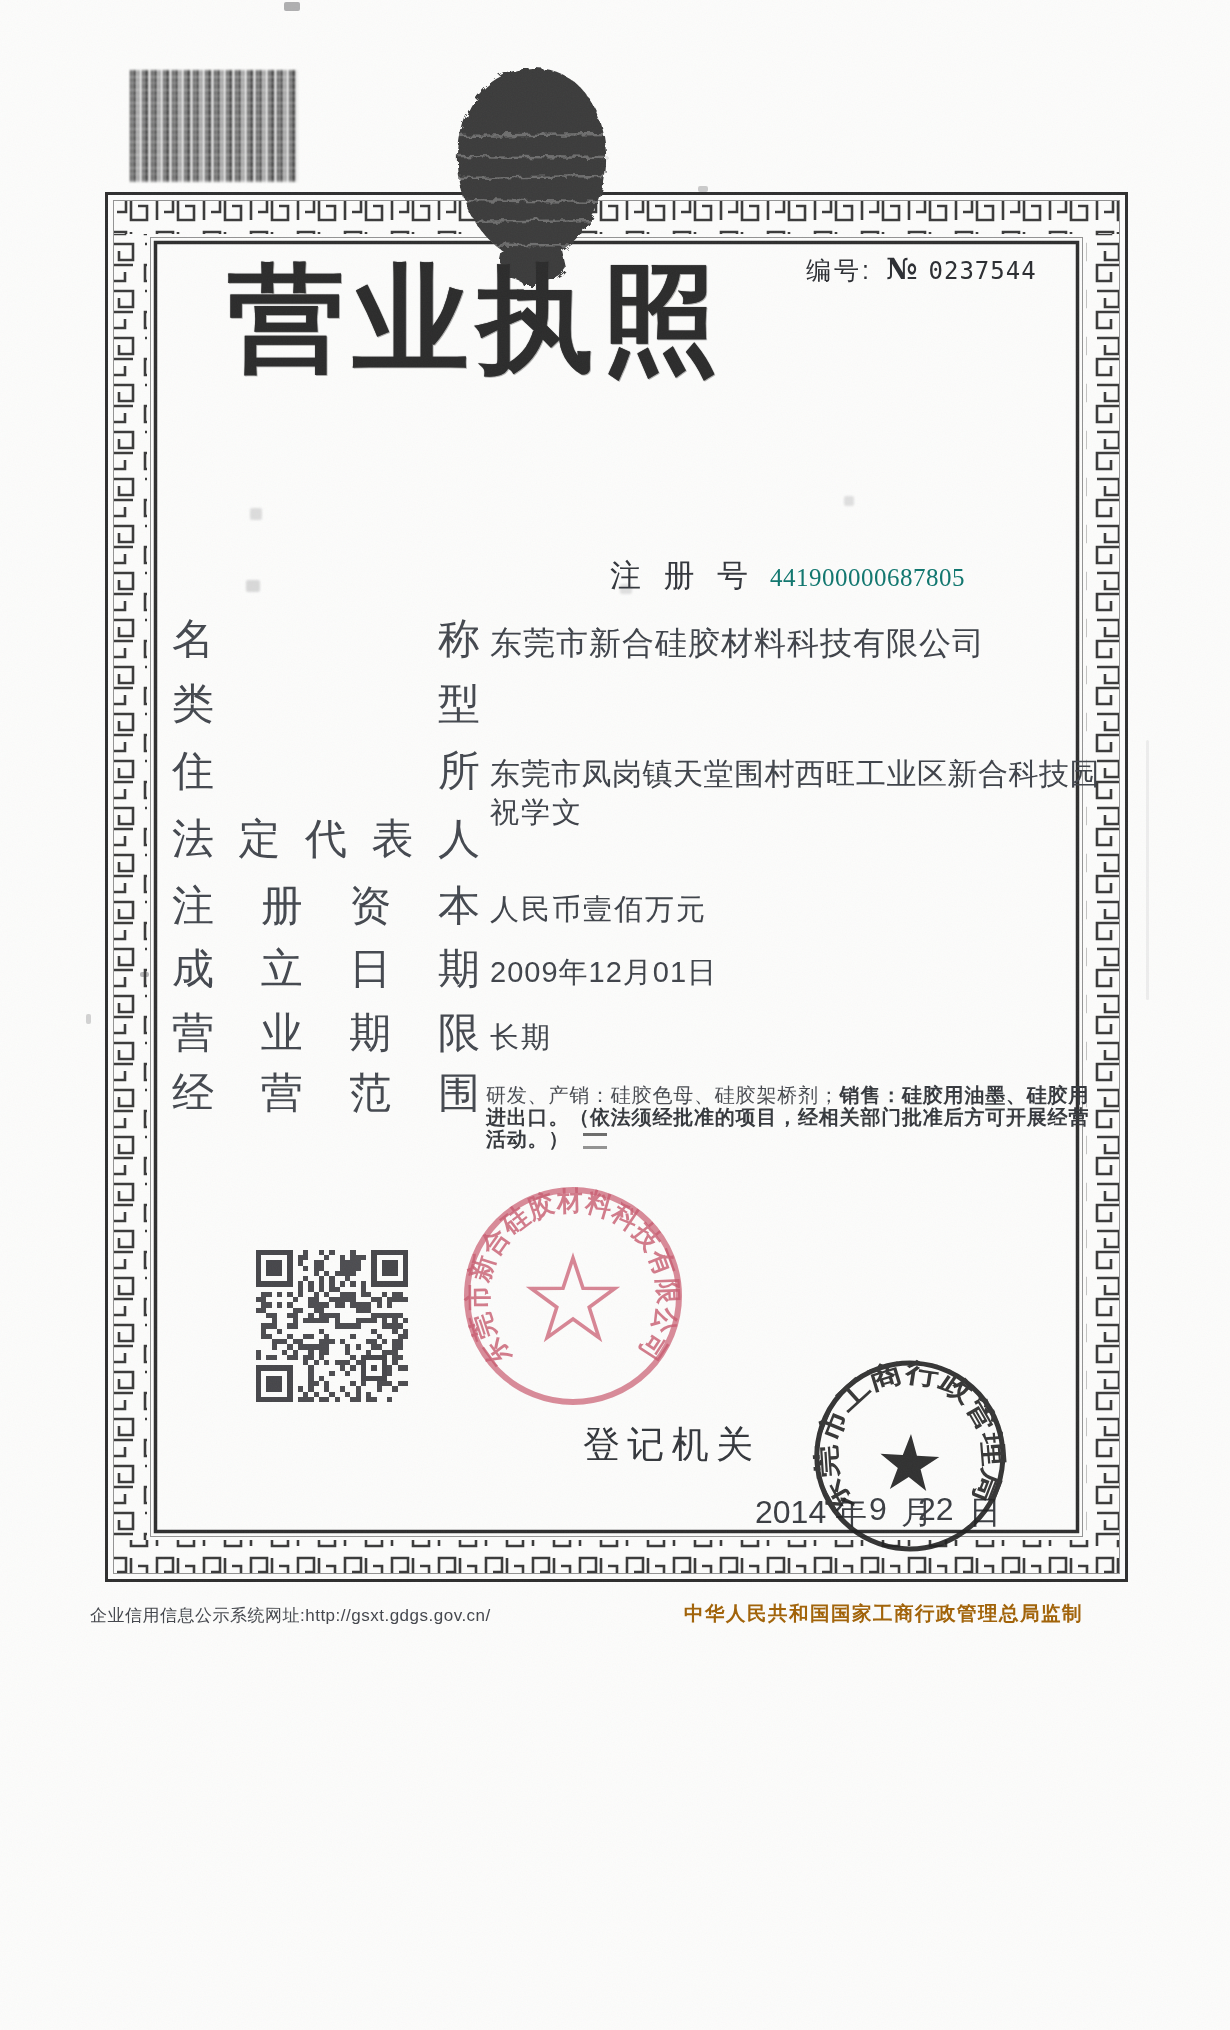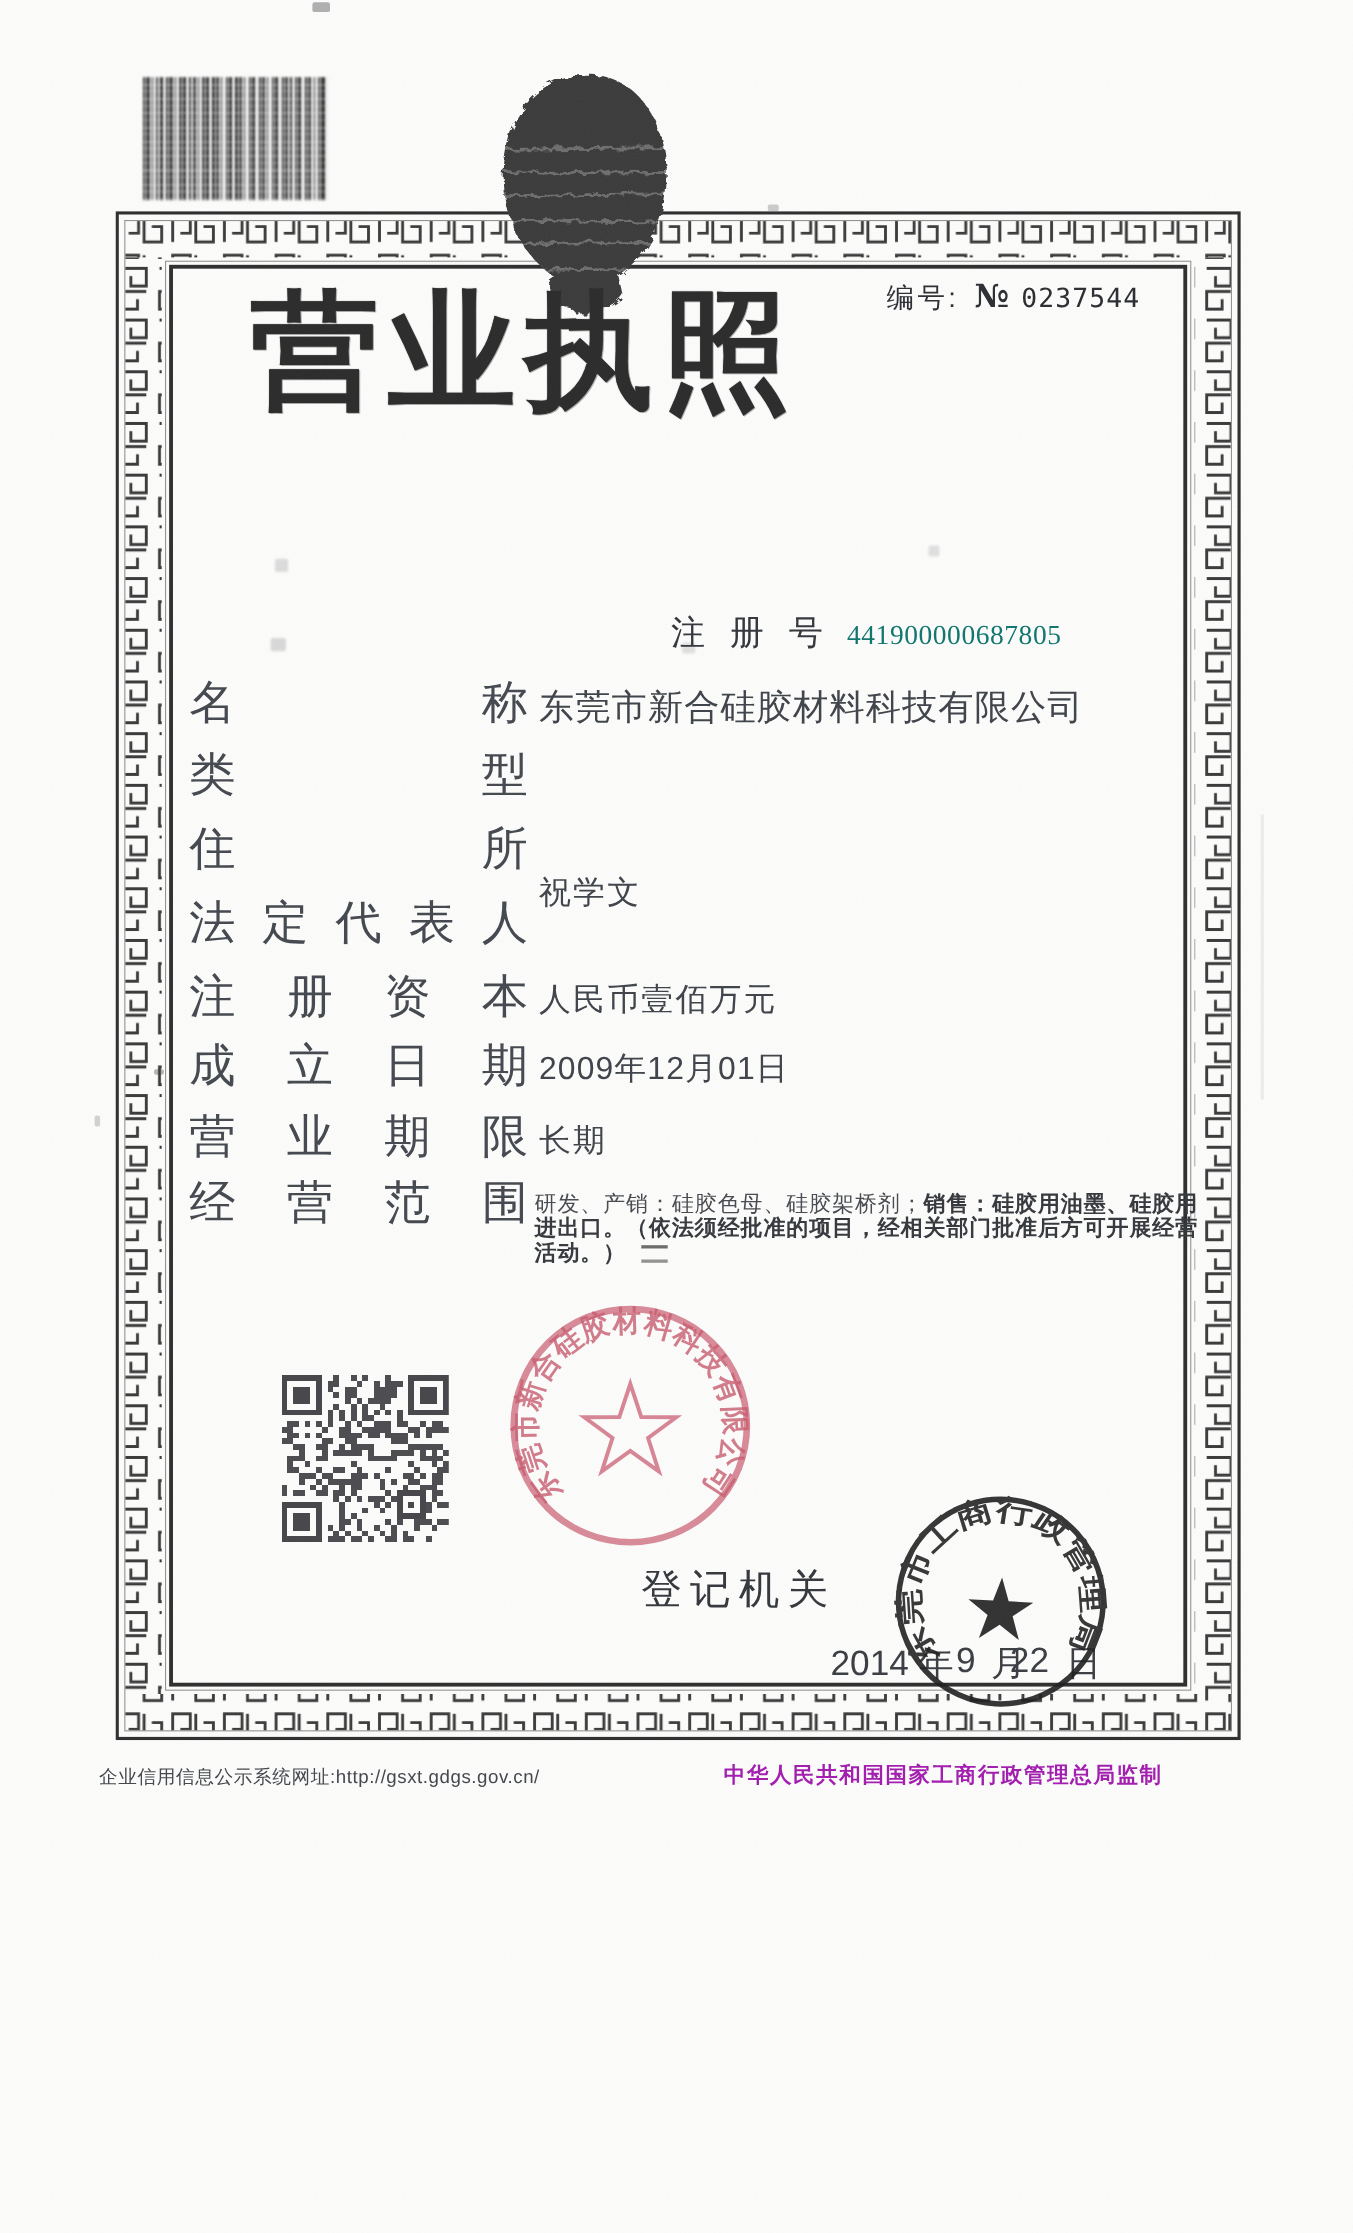--- a/index.html
+++ b/index.html
@@ -47,21 +47,21 @@
     border-top:3px solid rgba(60,60,60,.75);border-bottom:3px solid rgba(60,60,60,.55);}
 
   
   .registry-label{left:583px;top:1420px;width:170px;display:flex;justify-content:space-between;
     font-size:37px;font-weight:500;color:#34373c;}
   .dateline span{position:absolute;top:1491px;font-size:32px;color:#3a3d42;font-weight:500;white-space:nowrap;}
   .d-year{left:755px;} .d-m1{left:869px;} .d-mon{left:901px;} .d-d1{left:918px;} .d-day{left:969px;}
 
   
   .footer-left{left:90px;top:1604px;font-size:17px;letter-spacing:.5px;color:#43464c;font-weight:500;}
-  .footer-right{left:658px;top:1600px;font-size:19.5px;letter-spacing:1.5px;color:#a21caf;font-weight:700;}
+  .footer-right{left:684px;top:1600px;font-size:19.5px;letter-spacing:1.5px;color:#a16207;font-weight:700;}
 
   
   .speck{position:absolute;background:#6f7073;border-radius:2px;pointer-events:none;}
 
   svg{display:block;}
   .noise{left:0;top:0;pointer-events:none;opacity:.045;z-index:9;}
   .z1{z-index:1}.z2{z-index:2}.z3{z-index:3}
 </style>
 </head>
 <body>
@@ -146,20 +146,21 @@
 
   <div class="abs row-label z2" style="top:683px">
       <span>类</span>
       <span>型</span>
     </div>
 
   <div class="abs row-label z2" style="top:750px">
       <span>住</span>
       <span>所</span>
     </div>
+  <div class="abs row-value v-addr z2" style="top:757px">东莞市凤岗镇天堂围村西旺工业区新合科技园</div>
 
   <div class="abs row-label z2" style="top:818px">
       <span>法</span>
       <span>定</span>
       <span>代</span>
       <span>表</span>
       <span>人</span>
     </div>
   <div class="abs row-value v-rep z2" style="top:796px">祝学文</div>
 

